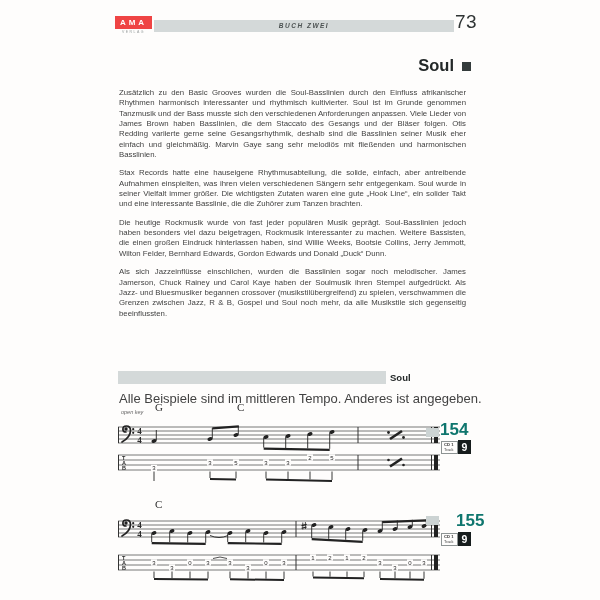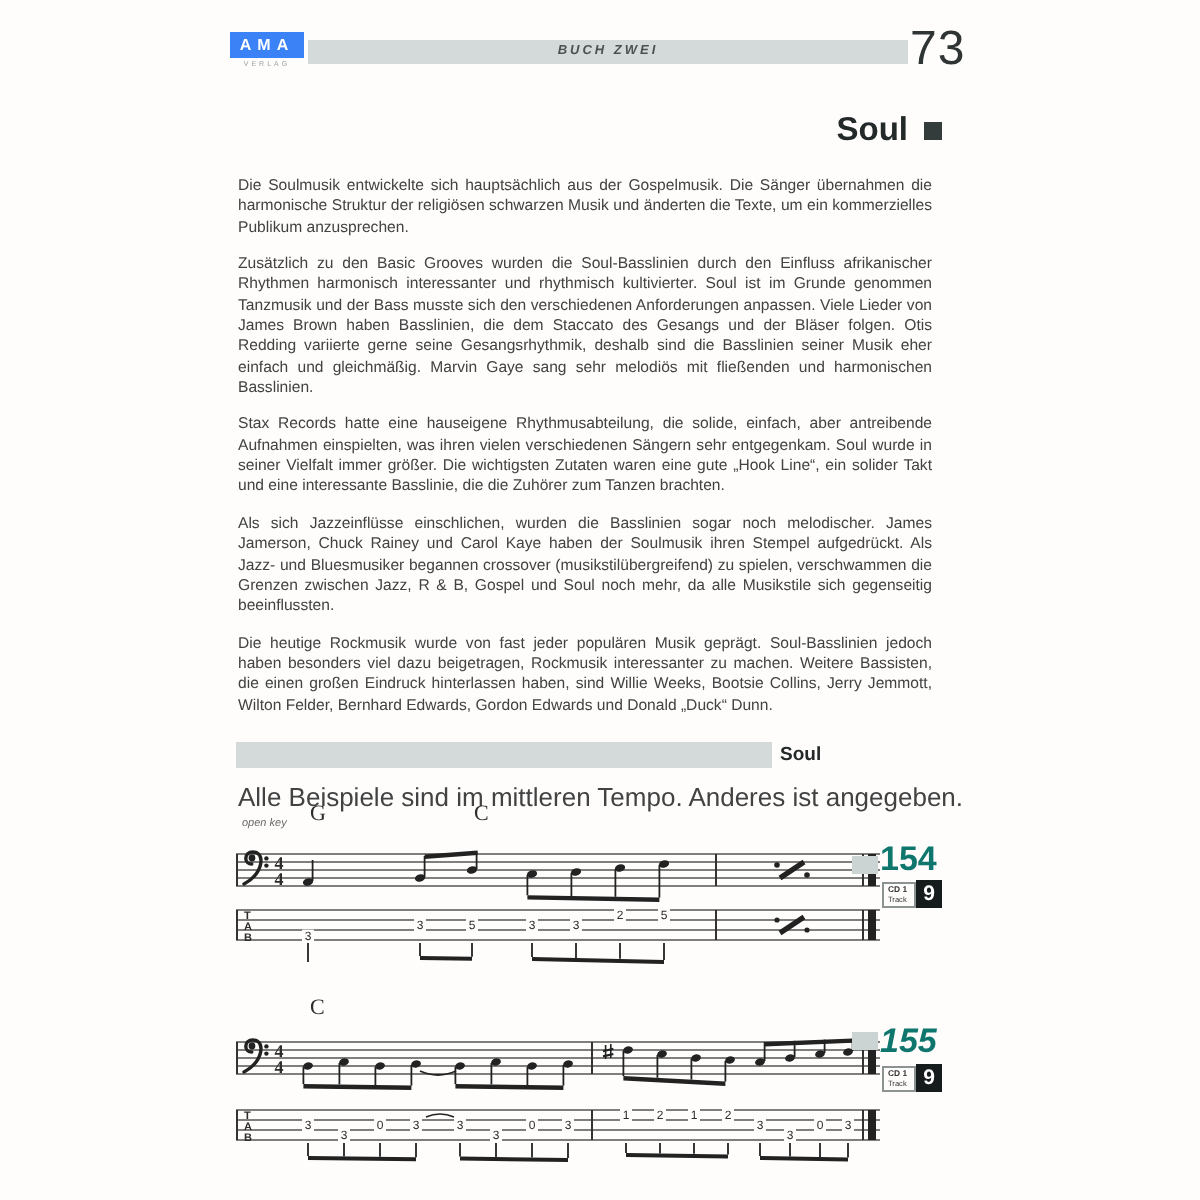--- a/index.html
+++ b/index.html
@@ -1,27 +1,27 @@
 <!DOCTYPE html>
 <html><head>
 <meta charset="utf-8">
 <style>
   html,body{margin:0;padding:0;background:#fff;}
   .page{position:relative;width:600px;height:600px;background:#fefdfc;overflow:hidden;
         font-family:"Liberation Sans",sans-serif;color:#3c3c3c;}
   .abs{position:absolute;}
 
   
-  .logo{left:115px;top:16px;width:37px;height:13px;background:#3b82f6;color:#fff;
+  .logo{left:115px;top:16px;width:37px;height:13px;background:#ef4444;color:#fff;
         text-align:center;font-size:8px;font-weight:bold;letter-spacing:3px;line-height:13px;}
   .logo-sub{left:115px;top:30px;width:37px;text-align:center;font-size:3.5px;letter-spacing:1.5px;color:#9aa0a0;}
   .hbar{left:154px;top:20px;width:300px;height:12px;background:#d4d9d9;}
   .hbar-label{left:154px;top:22px;width:300px;text-align:center;font-size:6.5px;font-style:italic;
         font-weight:bold;letter-spacing:1.5px;color:#4c5252;}
-  .pagenum{left:455px;top:11px;font-size:24px;color:#2f3434;letter-spacing:0.5px;}
+  .pagenum{left:455px;top:11px;font-size:19px;color:#2f3434;letter-spacing:0.5px;}
 
   
   .title{left:119px;top:56px;width:352px;text-align:right;font-size:16.5px;font-weight:bold;color:#232828;}
   .title-square{display:inline-block;width:9px;height:9px;background:#343b3b;margin-left:8px;}
 
   
   .body-text{left:119px;top:88px;width:347px;font-size:7.8px;line-height:10.35px;
         text-align:justify;color:#424242;}
   .body-text p{margin:0 0 8px 0;}
 
@@ -66,25 +66,24 @@
   <div class="abs logo-sub">VERLAG</div>
   <div class="abs hbar"></div>
   <div class="abs hbar-label">BUCH ZWEI</div>
   <div class="abs pagenum">73</div>
 
   <div class="abs title">
     <span>Soul</span><span class="title-square"></span>
   </div>
 
   <div class="abs body-text">
-    <p>Die Soulmusik entwickelte sich hauptsächlich aus der Gospelmusik. Die Sänger übernahmen die harmonische Struktur der religiösen schwarzen Musik und änderten die Texte, um ein kommerzielles Publikum anzusprechen.</p>
     <p>Zusätzlich zu den Basic Grooves wurden die Soul-Basslinien durch den Einfluss afrikanischer Rhythmen harmonisch interessanter und rhythmisch kultivierter. Soul ist im Grunde genommen Tanzmusik und der Bass musste sich den verschiedenen Anforderungen anpassen. Viele Lieder von James Brown haben Basslinien, die dem Staccato des Gesangs und der Bläser folgen. Otis Redding variierte gerne seine Gesangsrhythmik, deshalb sind die Basslinien seiner Musik eher einfach und gleichmäßig. Marvin Gaye sang sehr melodiös mit fließenden und harmonischen Basslinien.</p>
     <p>Stax Records hatte eine hauseigene Rhythmusabteilung, die solide, einfach, aber antreibende Aufnahmen einspielten, was ihren vielen verschiedenen Sängern sehr entgegenkam. Soul wurde in seiner Vielfalt immer größer. Die wichtigsten Zutaten waren eine gute „Hook Line“, ein solider Takt und eine interessante Basslinie, die die Zuhörer zum Tanzen brachten.</p>
+    <p>Die heutige Rockmusik wurde von fast jeder populären Musik geprägt. Soul-Basslinien jedoch haben besonders viel dazu beigetragen, Rockmusik interessanter zu machen. Weitere Bassisten, die einen großen Eindruck hinterlassen haben, sind Willie Weeks, Bootsie Collins, Jerry Jemmott, Wilton Felder, Bernhard Edwards, Gordon Edwards und Donald „Duck“ Dunn.</p>
     <p>Als sich Jazzeinflüsse einschlichen, wurden die Basslinien sogar noch melodischer. James Jamerson, Chuck Rainey und Carol Kaye haben der Soulmusik ihren Stempel aufgedrückt. Als Jazz- und Bluesmusiker begannen crossover (musikstilübergreifend) zu spielen, verschwammen die Grenzen zwischen Jazz, R &amp; B, Gospel und Soul noch mehr, da alle Musikstile sich gegenseitig beeinflussten.</p>
-    <p>Die heutige Rockmusik wurde von fast jeder populären Musik geprägt. Soul-Basslinien jedoch haben besonders viel dazu beigetragen, Rockmusik interessanter zu machen. Weitere Bassisten, die einen großen Eindruck hinterlassen haben, sind Willie Weeks, Bootsie Collins, Jerry Jemmott, Wilton Felder, Bernhard Edwards, Gordon Edwards und Donald „Duck“ Dunn.</p>
   </div>
 
   <div class="abs sbar"></div>
   <div class="abs sbar-label">Soul</div>
 
   <div class="abs tempo">Alle Beispiele sind im mittleren Tempo. Anderes ist angegeben.</div>
 
   <div class="abs keynote">open key</div>
   <div class="abs chord" style="left:155px;top:401px;">G</div>
   <div class="abs chord" style="left:237px;top:401px;">C</div>
@@ -324,20 +323,20 @@
       <line class="stem" x1="277" y1="20.5" x2="277" y2="27.3"></line>
       <line class="stem" x1="292" y1="20.5" x2="292" y2="27.6"></line>
       <line class="stem" x1="306" y1="20.5" x2="306" y2="27.8"></line>
       <polygon class="beam" points="262,27 306,27.8 306,29.8 262,29"></polygon>
     </g>
     <line class="bline" x1="313.5" y1="4" x2="313.5" y2="19"></line>
     <rect x="316" y="4" width="4" height="15" fill="#222"></rect>
   </svg>
 
   <div class="abs chip" style="left:426px;top:516px;"></div>
-  <div class="abs exnum" style="left:440px;top:512px;font-style:italic;">155</div>
+  <div class="abs exnum" style="left:456px;top:512px;">155</div>
   <div class="abs cdbox" style="left:441px;top:533px;">
     <div class="cd1">CD 1</div>
     <div class="trk">Track</div>
   </div>
   <div class="abs trknum" style="left:458px;top:532px;">9</div>
 
 </div>
 
 </body></html>

